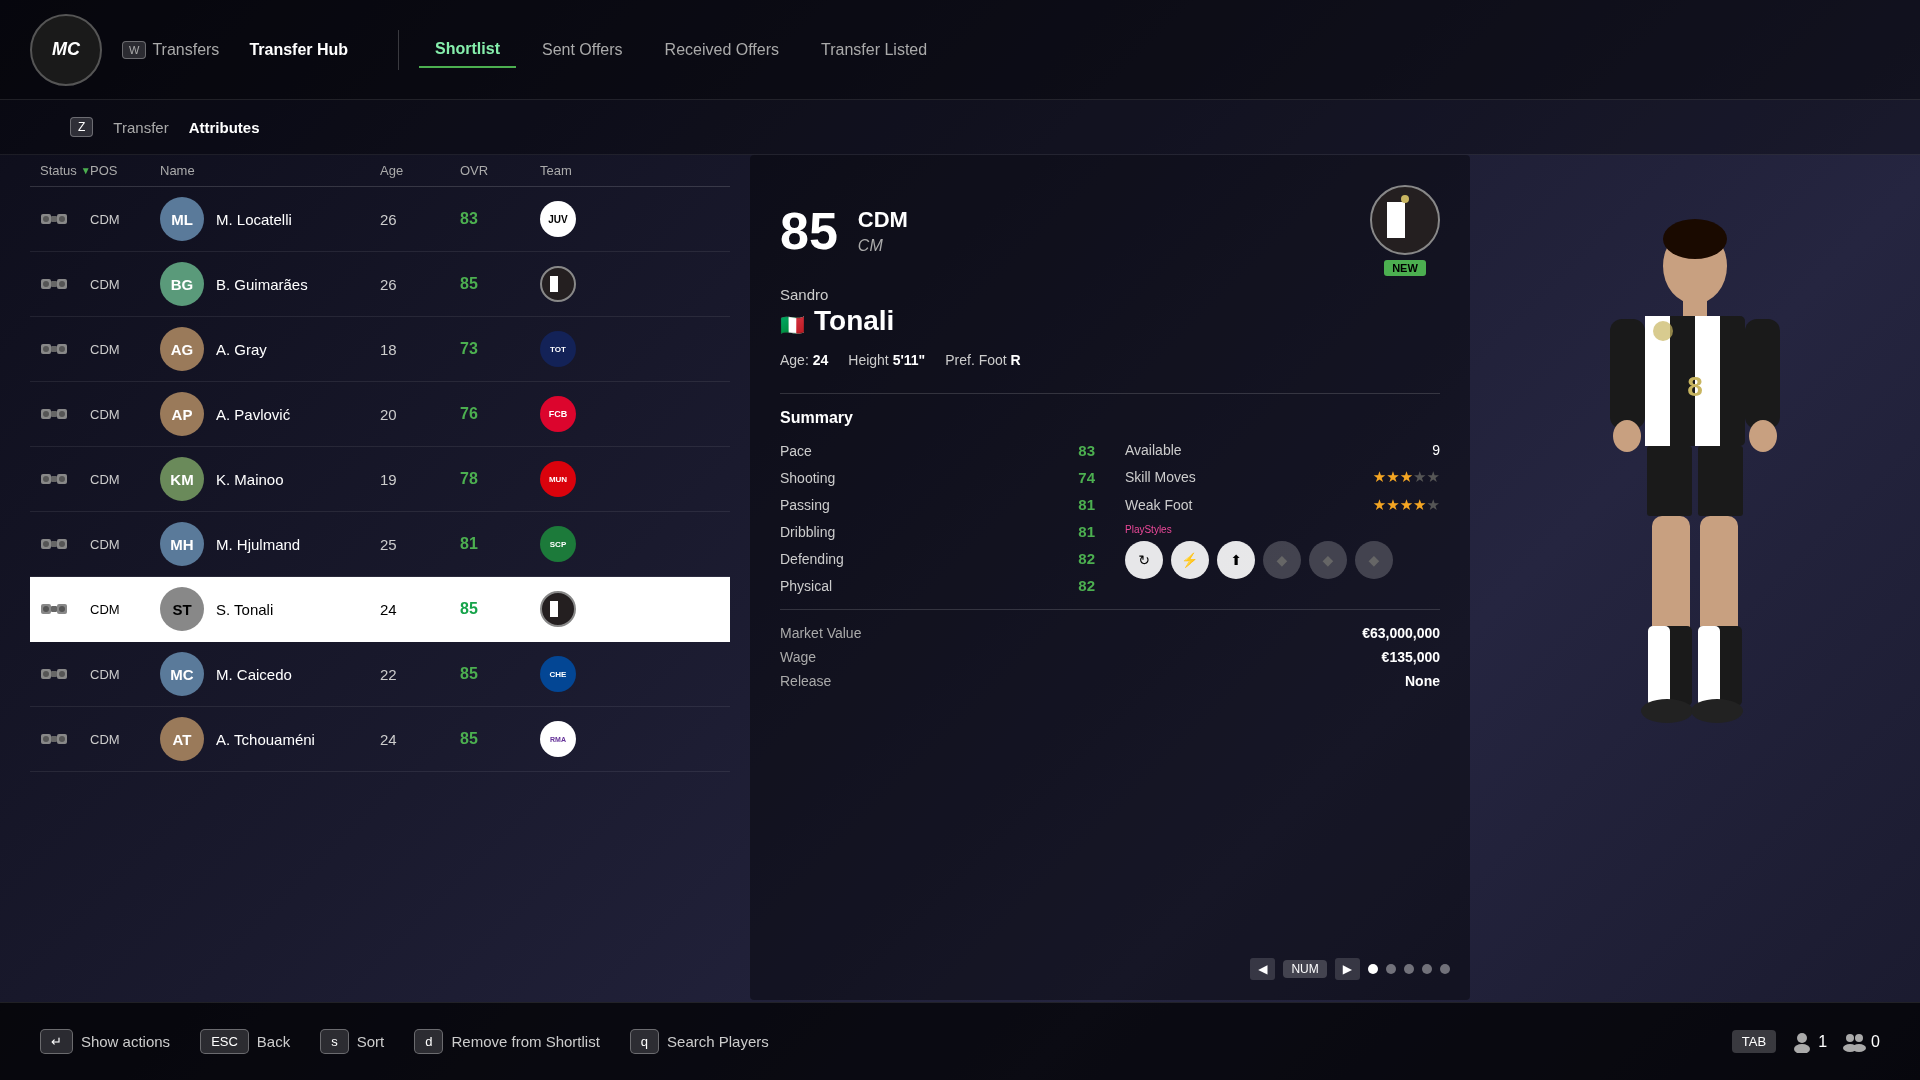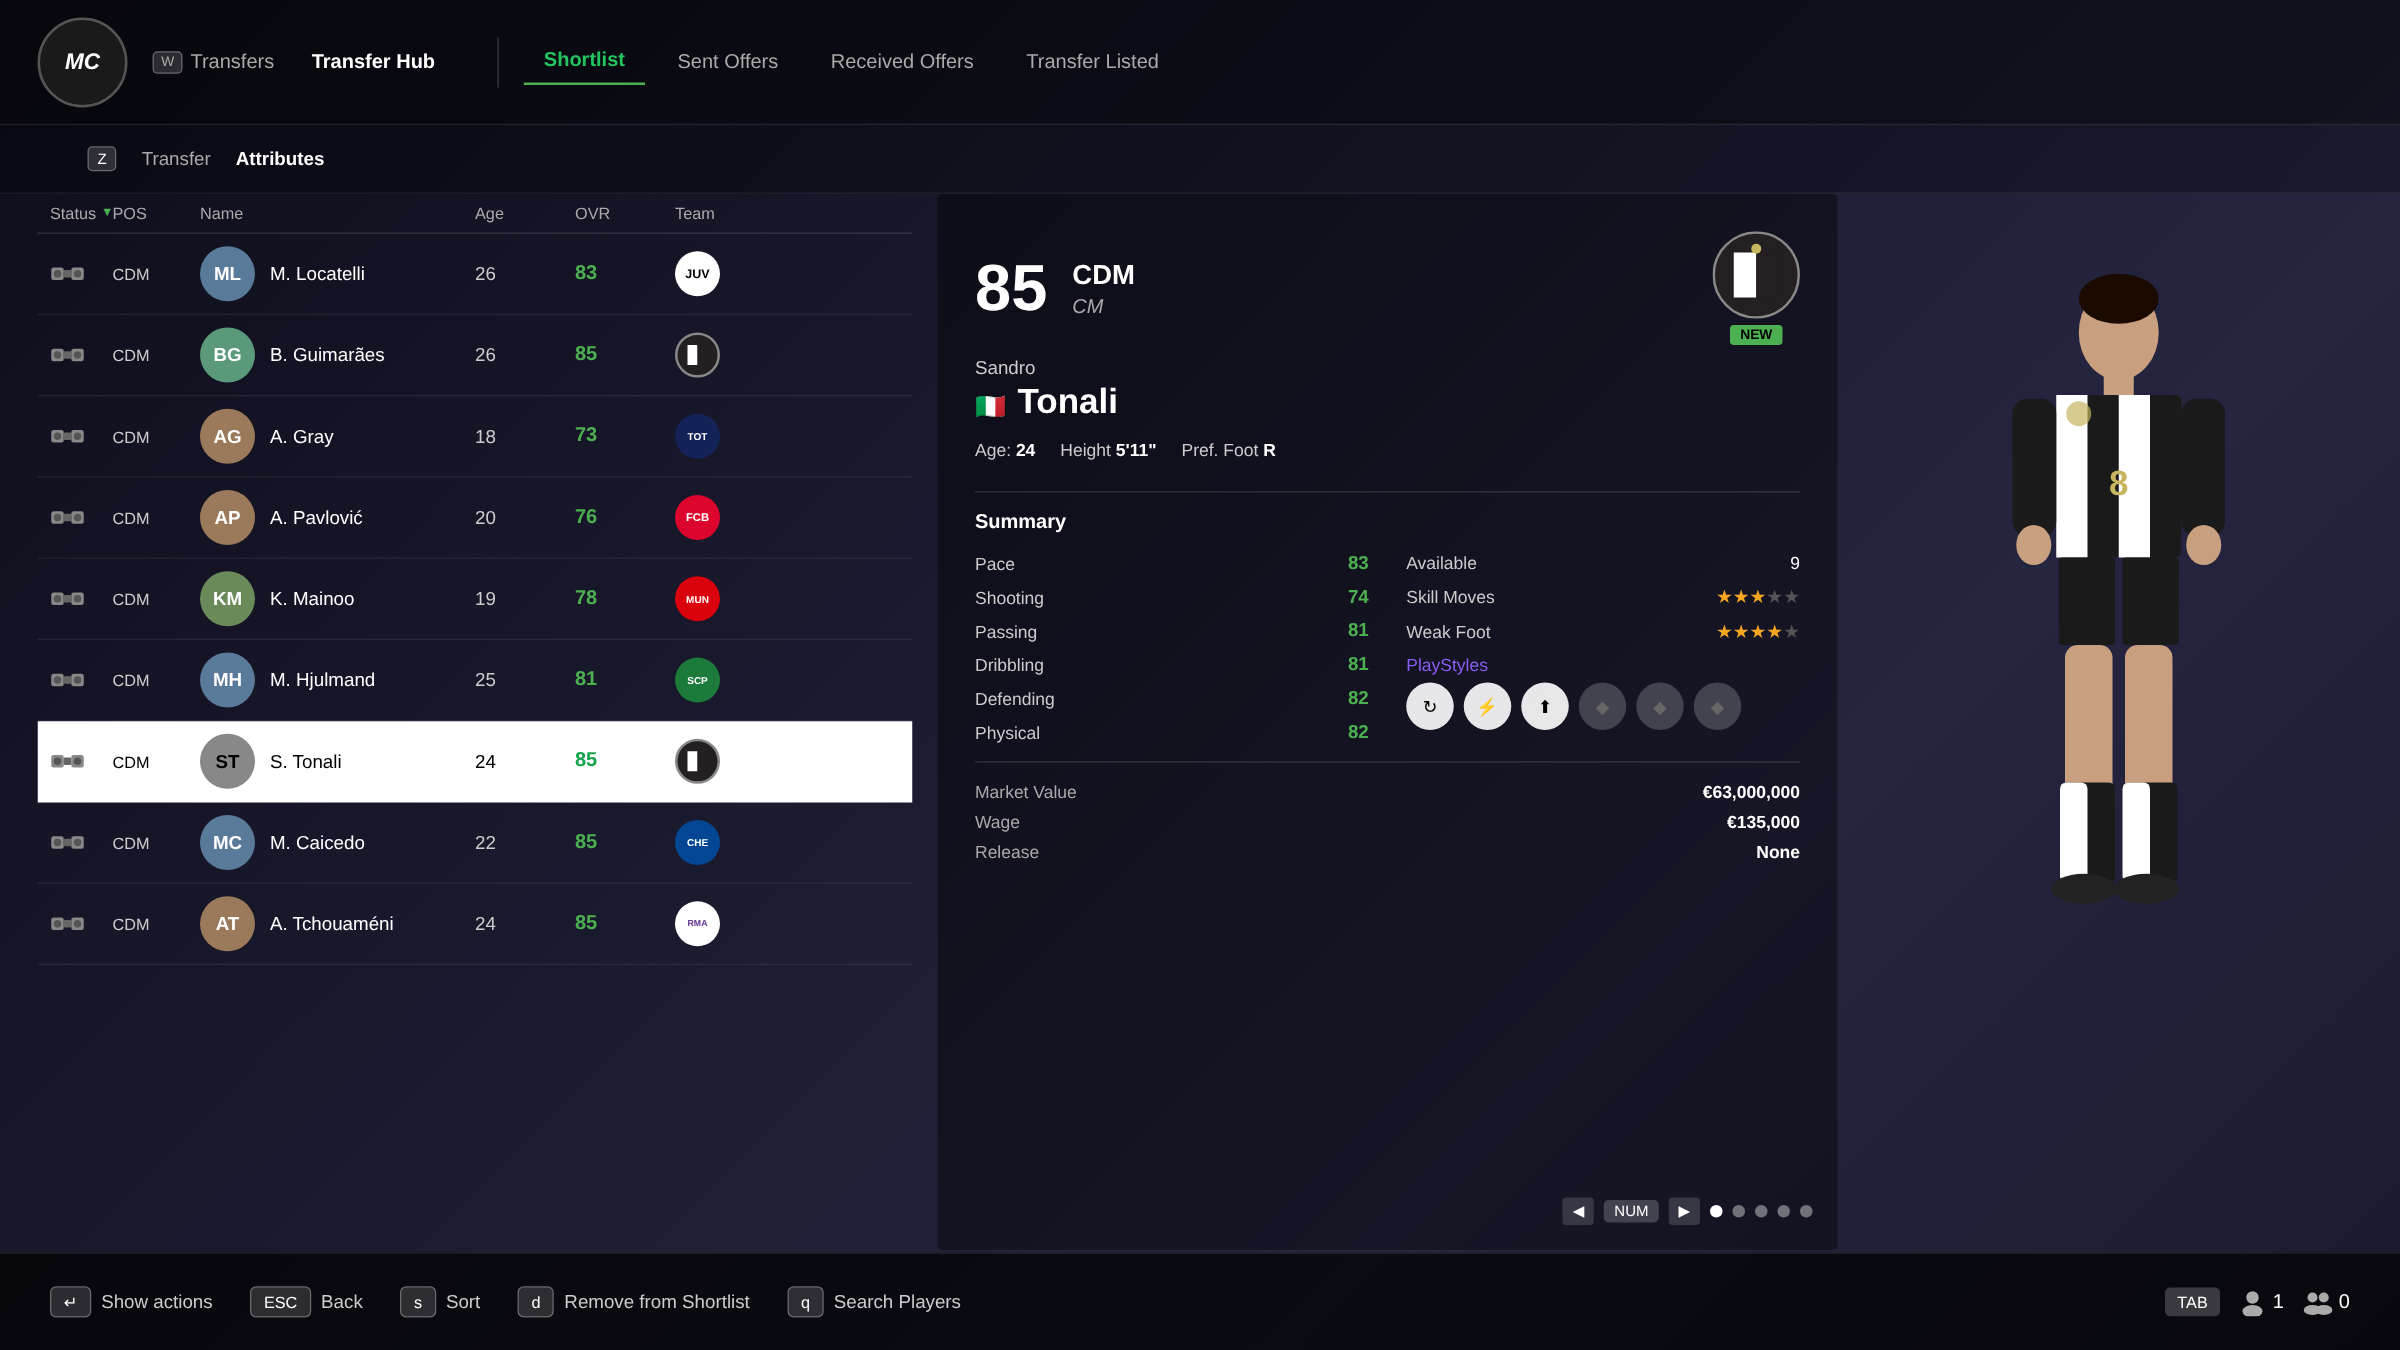--- a/index.html
+++ b/index.html
@@ -85,21 +85,21 @@
       align-items: center;
       gap: 10px;
     }
     .nav-tab {
       font-size: 16px;
       color: #aaa;
       cursor: pointer;
       padding: 8px 16px;
     }
     .nav-tab.active {
-      color: #22c55e;
+      color: #86efac;
       font-weight: bold;
       border-bottom: 2px solid #4CAF50;
     }
 
     
     .sub-nav {
       position: absolute;
       top: 100px;
       left: 0;
       right: 0;
@@ -805,21 +805,21 @@
     </div>
     <div class="stat-row">
       <span>Skill Moves</span>
       <span class="stat-val-right" style="color:#f5a623;font-size:15px;">★★★<span style="color:#555">★★</span></span>
     </div>
     <div class="stat-row">
       <span>Weak Foot</span>
       <span class="stat-val-right" style="color:#f5a623;font-size:15px;">★★★★<span style="color:#555">★</span></span>
     </div>
     <div style="display:flex;flex-direction:column;gap:6px;">
-      <span style="color:#8b5cf6;font-size:14px;">PlayStyles</span>
+      <span style="color:#ec4899;font-size:10px;">PlayStyles</span>
       <div class="playstyles-row">
             <div class="playstyle-icon active">↻</div>
             <div class="playstyle-icon active">⚡</div>
             <div class="playstyle-icon active">⬆</div>
             <div class="playstyle-icon inactive">◆</div>
             <div class="playstyle-icon inactive">◆</div>
             <div class="playstyle-icon inactive">◆</div>
           </div>
     </div>
   </div>

